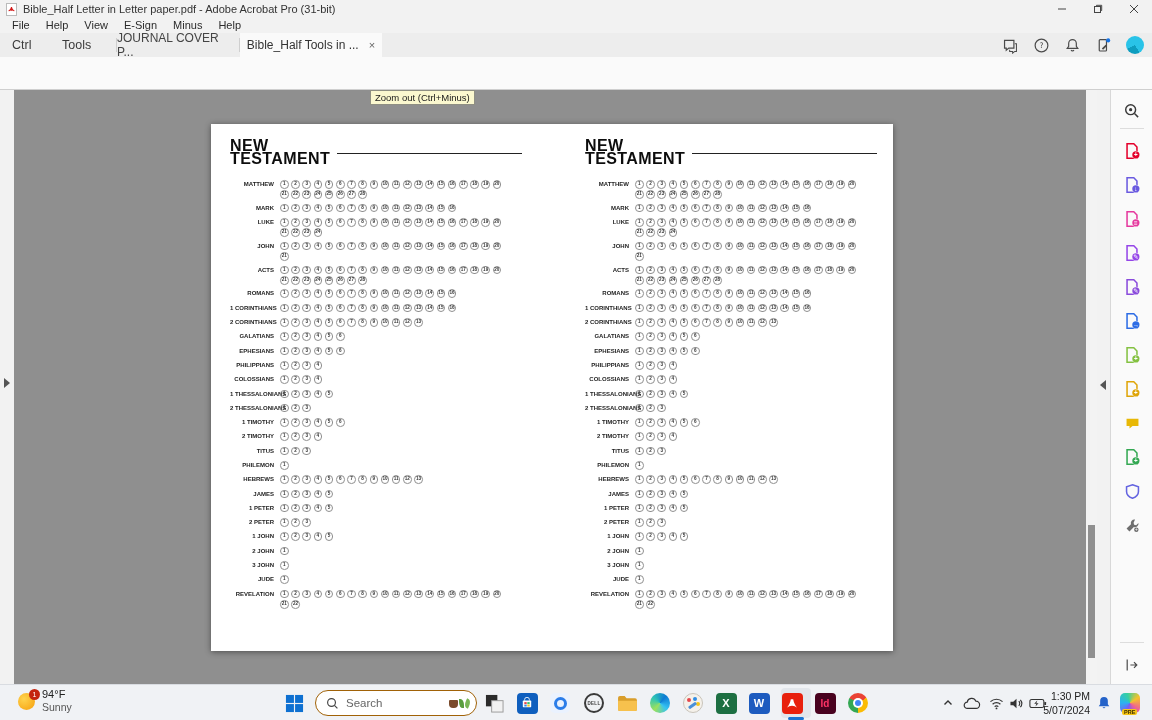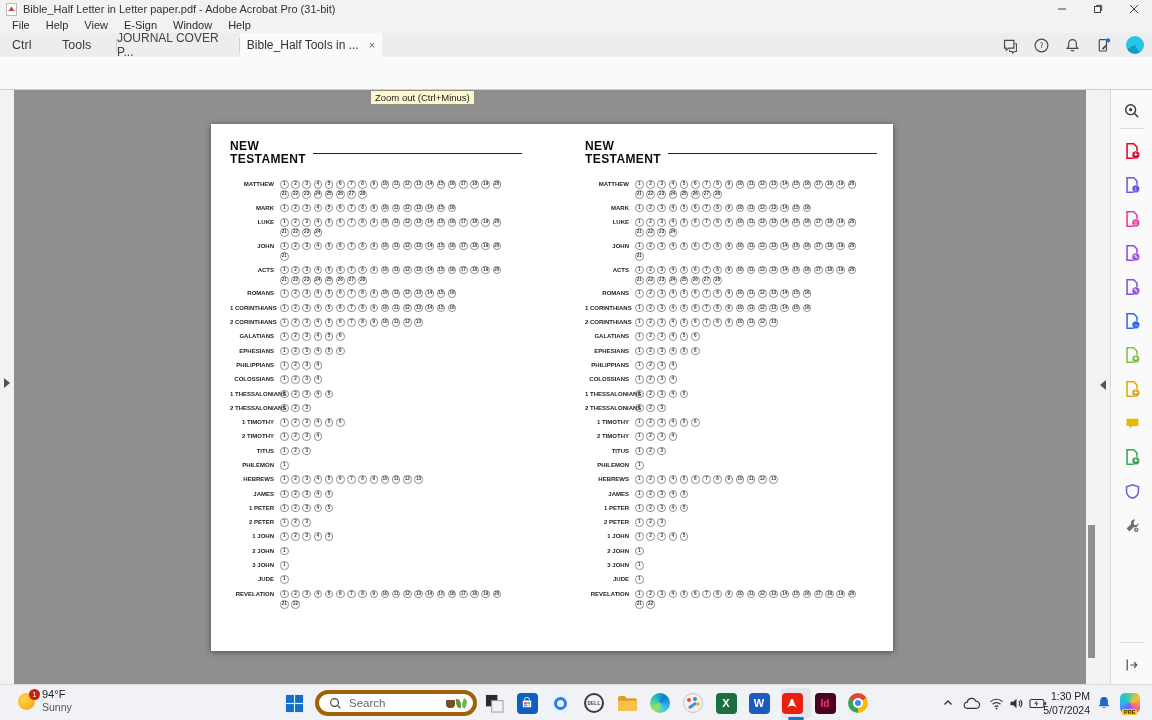--- a/index.html
+++ b/index.html
@@ -65,21 +65,21 @@
   .pane-arrow-l { position:absolute; left:3px; top:290px; width:0; height:0;
     border-right:6px solid #555; border-top:5px solid transparent; border-bottom:5px solid transparent; }
   .vscroll { position:absolute; left:1086px; top:0; width:11px; height:594px; background:#f3f3f3; }
   .vthumb { position:absolute; left:2px; top:435px; width:7px; height:133px; background:#909090; }
 
   
   .page { position:absolute; left:211px; top:34px; width:682px; height:527px;
     background:#fff; box-shadow:0 1px 6px rgba(0,0,0,.45); }
   .tcol { position:absolute; top:16px; width:292px; }
   .tcol.c-left { left:19px; } .tcol.c-right { left:374px; }
-  .ttitle { font-weight:bold; font-size:12px; line-height:12.5px; color:#0d0d0d; letter-spacing:.4px; }
+  .ttitle { font-weight:bold; font-size:16px; line-height:12.5px; color:#0d0d0d; letter-spacing:.4px; }
   .trule-row { display:flex; align-items:flex-start; }
   .trule { flex:1; border-bottom:1.2px solid #222; margin:0 0 2px 7px; }
   .trows { margin-top:15px; }
   .trow { display:flex; margin-bottom:4.8px; }
   .tlabel { width:50px; min-width:50px; text-align:right; padding-right:6px;
     font-size:6px; font-weight:bold; color:#1c1c1c; line-height:9.5px; white-space:nowrap; }
   .tcircles { display:flex; flex-wrap:wrap; column-gap:2.6px; row-gap:1.8px; width:228px; align-content:flex-start; }
   .circ { width:8.6px; height:8.6px; border:0.8px solid #8f8f8f; border-radius:50%;
     display:flex; align-items:center; justify-content:center;
     font-size:4.6px; line-height:1; color:#333; font-weight:bold; }
@@ -98,21 +98,21 @@
   .sun { position:relative; width:17px; height:17px; border-radius:50%;
     background:radial-gradient(circle at 35% 35%,#ffd34d,#f59e0b); }
   .sun-badge { position:absolute; right:-5px; top:-4px; width:11px; height:11px; border-radius:50%;
     background:#c4240f; color:#fff; font-size:7px; display:flex; align-items:center; justify-content:center; }
   .weather-txt { display:flex; flex-direction:column; line-height:13px; }
   .w-temp { font-size:11px; color:#222; }
   .w-desc { font-size:10.5px; color:#555; }
   .tb-icon { position:absolute; top:6px; width:24px; height:24px; display:flex;
     align-items:center; justify-content:center; }
   .search-pill { position:absolute; left:315px; top:5px; width:162px; height:26px;
-    background:#fff; border:4px solid #a16207; border-radius:13px;
+    background:#fff; border:1px solid #a16207; border-radius:13px;
     display:flex; align-items:center; padding:0 6px 0 10px; }
   .search-pill .stx { font-size:11.5px; color:#666; margin-left:7px; flex:1; }
   .doodle { display:flex; align-items:flex-end; gap:1px; }
   .cup { width:9px; height:8px; background:#7a4a2b; border-radius:1px 1px 4px 4px; }
   .leaf { width:5px; height:9px; background:#5a9e3f; border-radius:0 70% 0 70%; }
   .leaf.l2 { transform:rotate(25deg); background:#79b556; }
   .acrobat-active-bg { position:absolute; left:781px; top:3px; width:30px; height:30px;
     background:#e2e6eb; border-radius:4px; }
   .acrobat-dash { position:absolute; left:788px; top:32px; width:16px; height:3px;
     background:#1873d3; border-radius:2px; }
@@ -156,21 +156,21 @@
         </svg>
     </div>
   </div>
 </div>
 
 <div class="menubar" id="menubar">
     <span class="menu-item">File</span>
     <span class="menu-item">Help</span>
     <span class="menu-item">View</span>
     <span class="menu-item">E-Sign</span>
-    <span class="menu-item">Window</span>
+    <span class="menu-item">Minus</span>
     <span class="menu-item">Help</span>
   </div>
 
 <div class="tabbar">
   <div class="tab-simple" style="left:2px">Ctrl</div>
   <div class="tab-simple" style="left:52px">Tools</div>
   <div class="tab-divider" style="left:116px"></div>
   <div class="tab-doc" style="left:117px;width:121px">JOURNAL COVER P...</div>
   <div class="tab-divider" style="left:239px"></div>
   <div class="tab-doc active" style="left:240px;width:142px">

